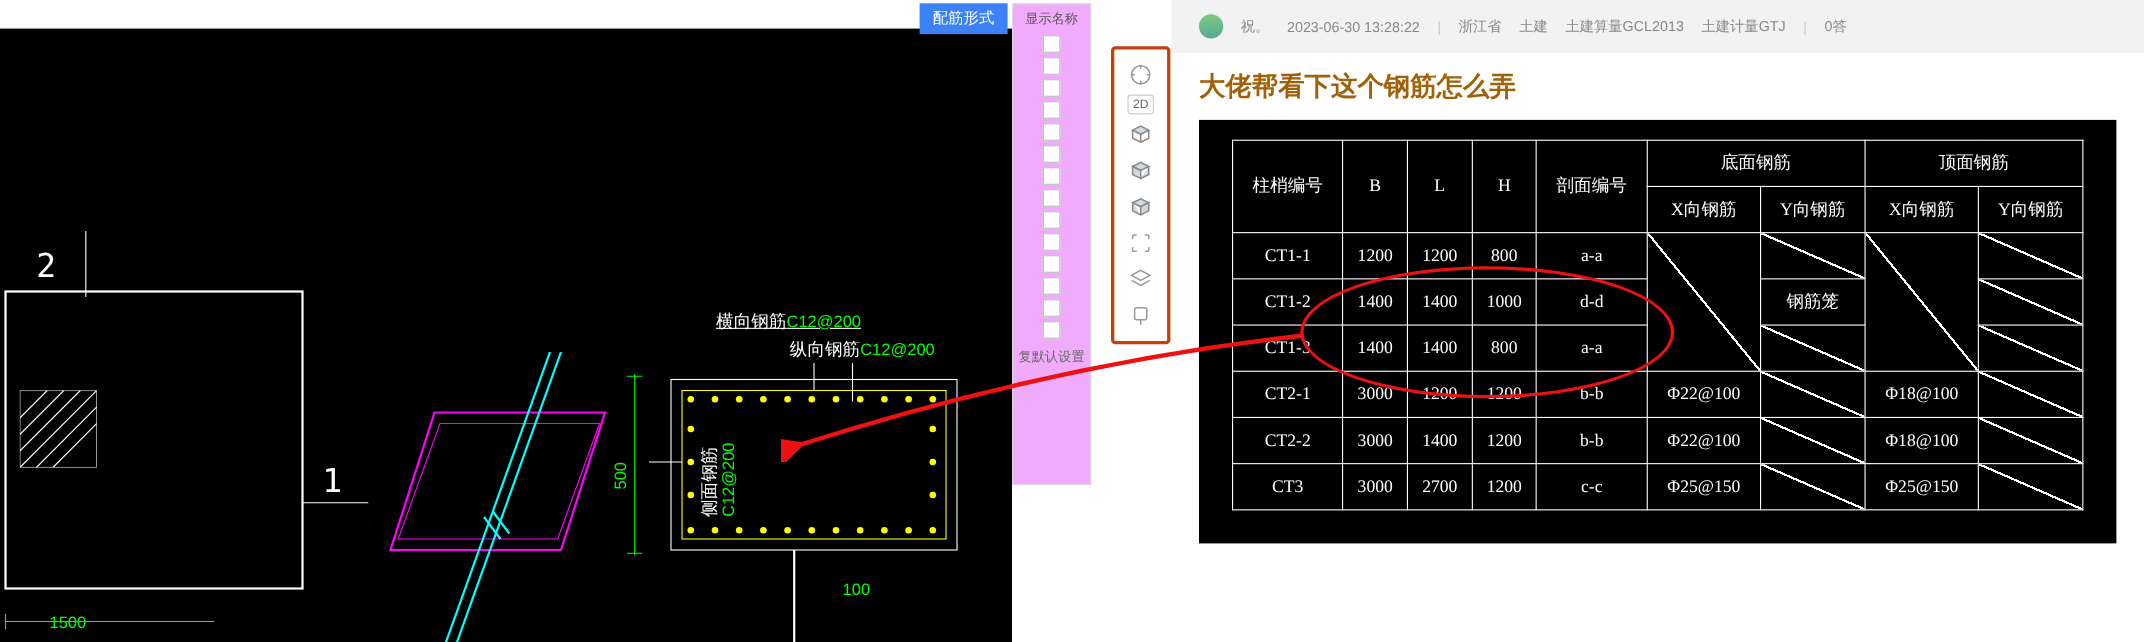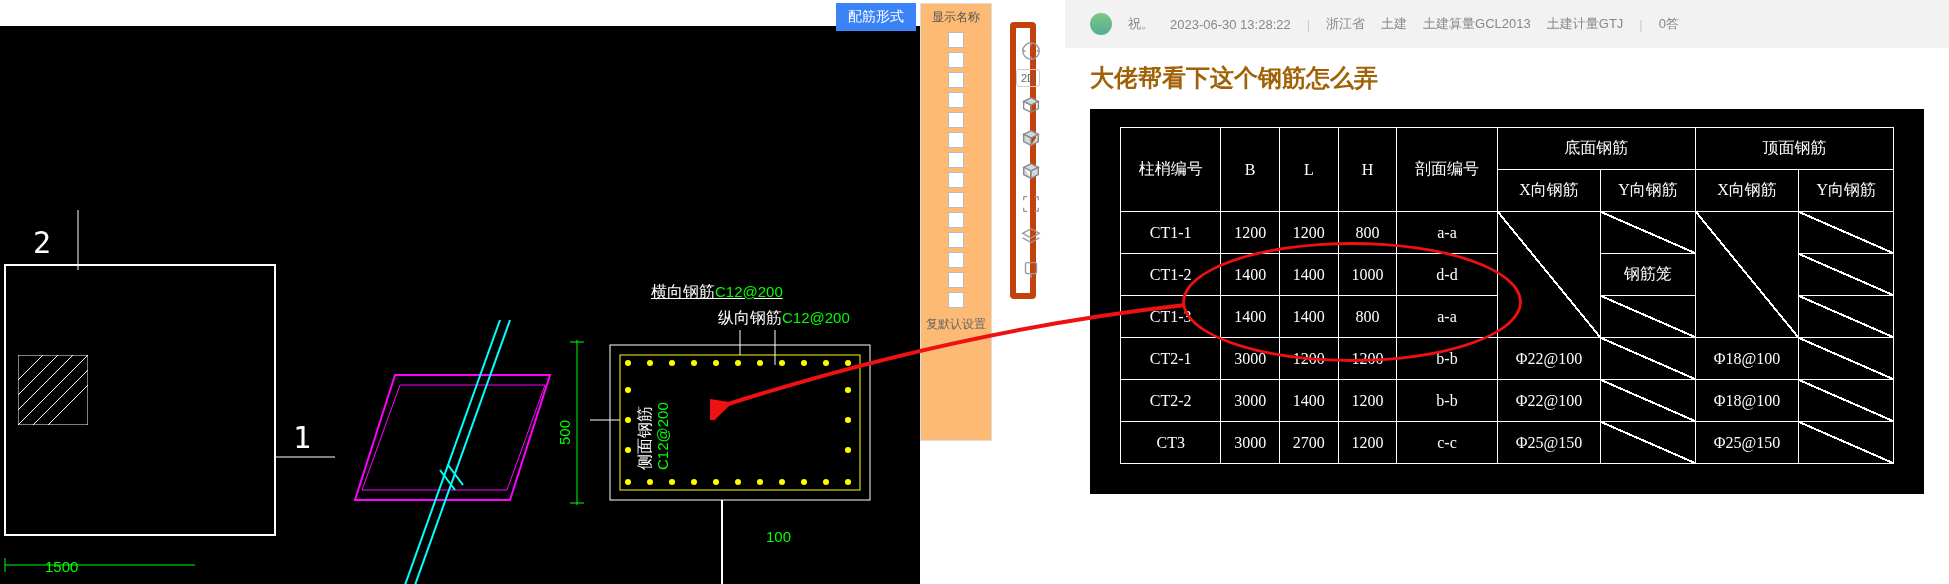--- a/index.html
+++ b/index.html
@@ -37,21 +37,21 @@
       border: none;
       cursor: pointer;
       text-align: center;
     }
     
     
     .name-panel {
       position: absolute;
       left: 920px; top: 3px;
       width: 72px; height: 438px;
-      background: #fdba74;
+      background: #f0abfc;
       border: 1px solid #ddd;
       padding: 5px;
     }
     .name-panel .hdr {
       font-size: 12px;
       color: #555;
       margin-bottom: 6px;
       text-align: center;
     }
     .name-panel .cb {
@@ -65,24 +65,24 @@
       font-size: 12px;
       color: #666;
       text-align: center;
       margin-top: 8px;
       cursor: pointer;
     }
     
     
     .tool-col {
       position: absolute;
-      left: 1010px; top: 22px;
-      width: 26px;
+      left: 1010px; top: 42px;
+      width: 54px;
       background: #fff;
-      border: 6px solid #c2410c;
+      border: 3px solid #c2410c;
       border-radius: 4px;
       padding: 5px 0;
     }
     .tool-col .tool {
       width: 30px; height: 30px;
       margin: 3px auto;
       display: flex;
       align-items: center;
       justify-content: center;
       color: #888;

